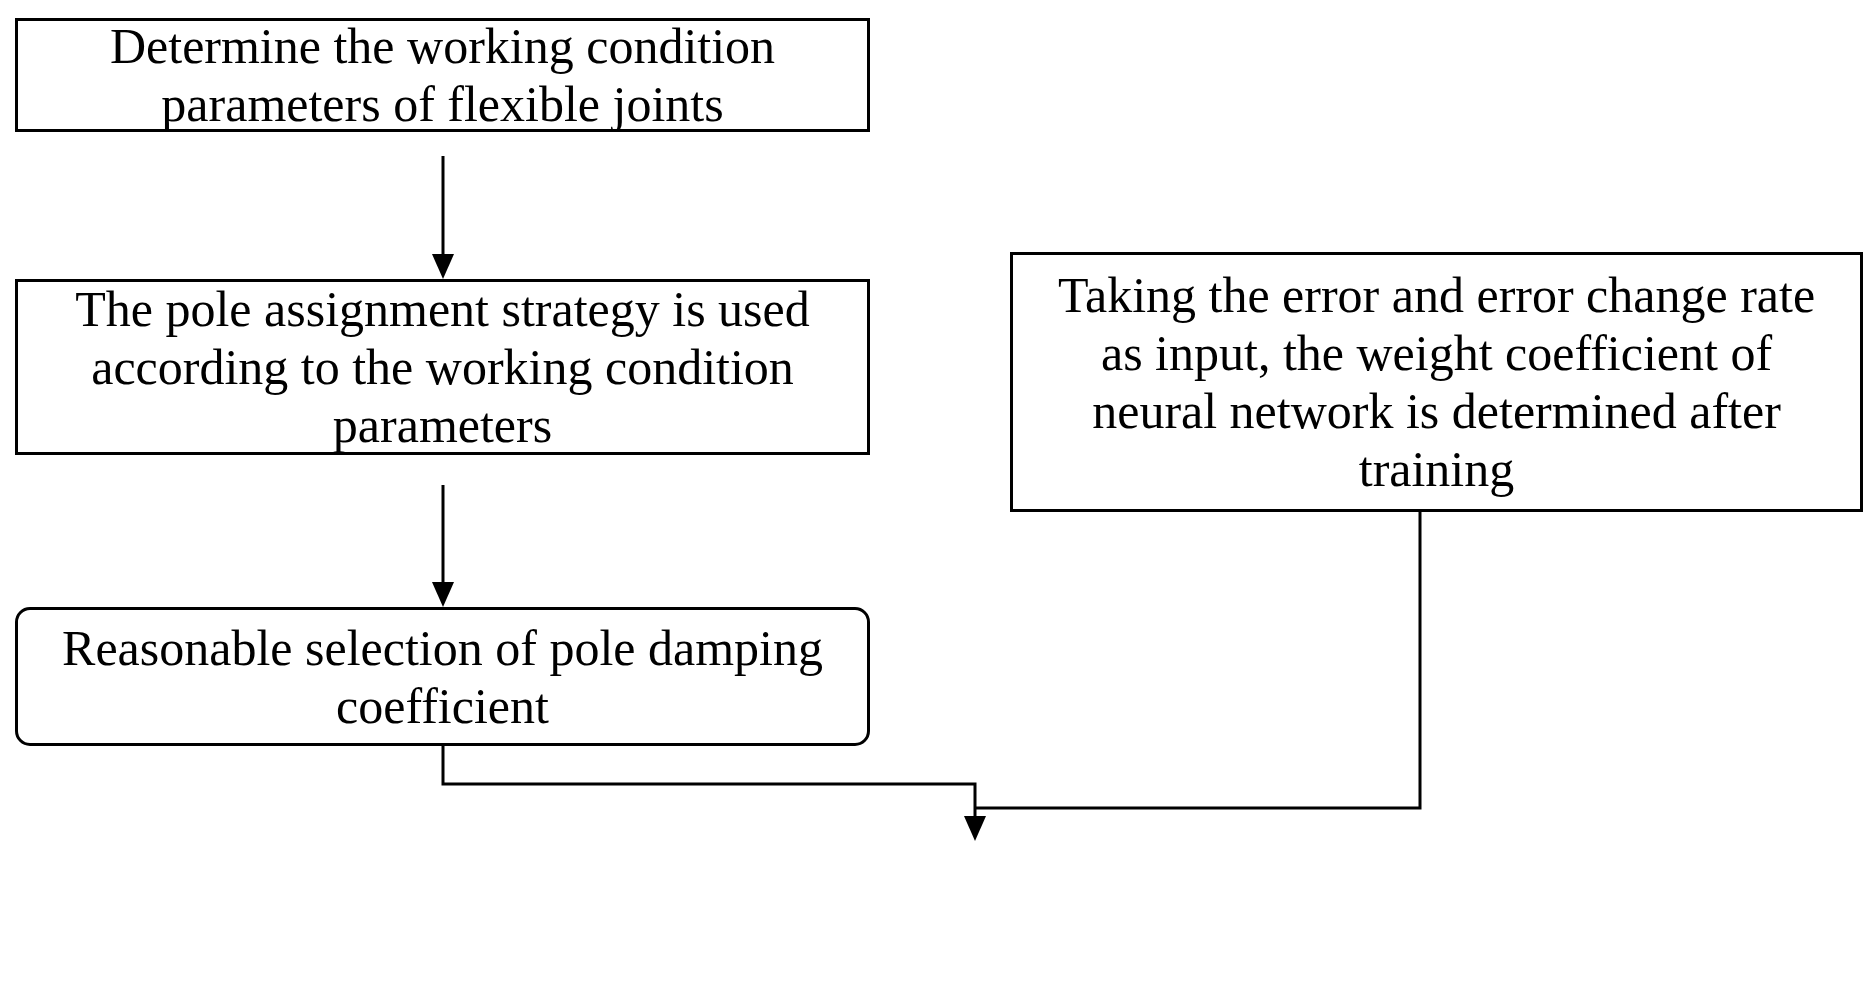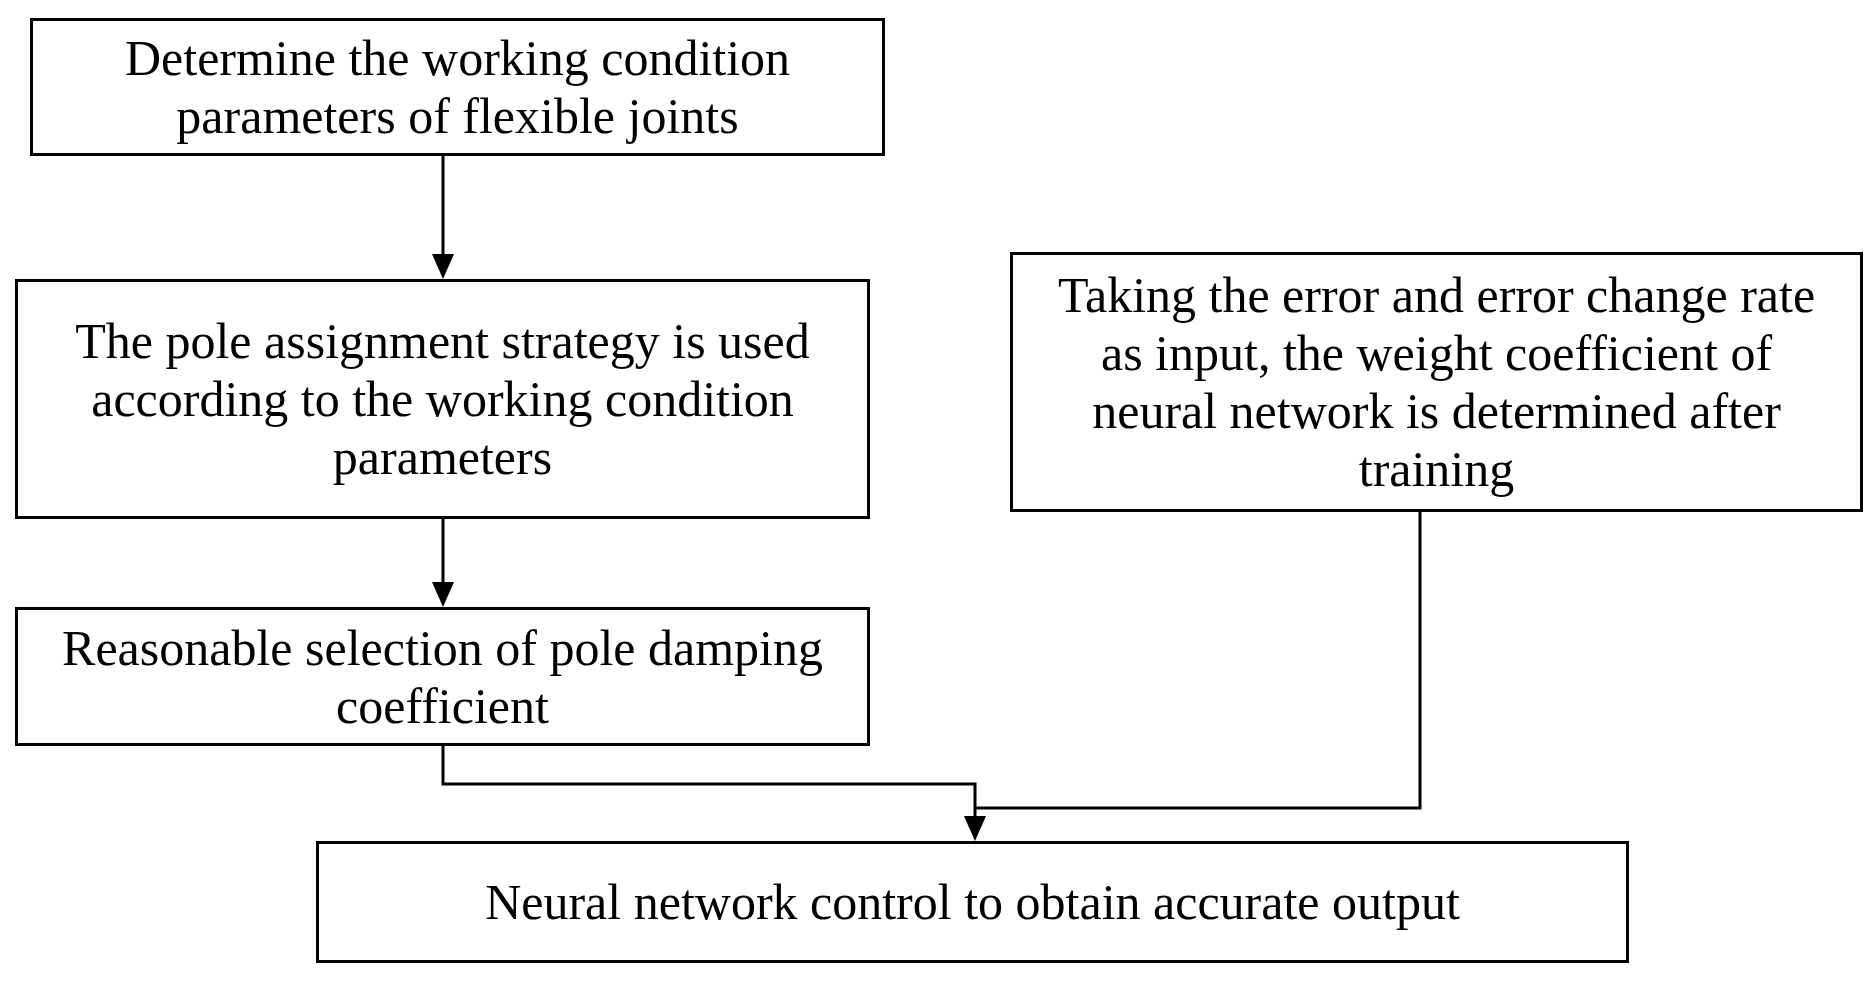--- a/index.html
+++ b/index.html
@@ -14,23 +14,23 @@
   .connectors .stroke { stroke:var(--line); stroke-width:3; fill:none; }
   .connectors .head   { fill:var(--line); stroke:none; }
   .node {
     position:absolute; box-sizing:border-box;
     border:3px solid var(--line);
     background:var(--node-fill); color:var(--text);
     display:flex; align-items:center; justify-content:center;
     text-align:center; font-size:50px; line-height:1.16;
   }
   .node .label { display:block; }
-  #node-1 { left:30px;  top:18px;  width:855px;  height:138px; padding:0 30px; }
-  #node-2 { left:15px;  top:279px; width:855px;  height:240px; padding:0 30px; }
-  #node-3 { left:15px;  top:607px; width:855px;  height:139px; padding:0 30px; }
+  #node-1 { left:15px;  top:18px;  width:855px;  height:114px; padding:0 30px; }
+  #node-2 { left:15px;  top:279px; width:855px;  height:176px; padding:0 30px; }
+  #node-3 { left:15px;  top:607px; width:855px;  height:139px; padding:0 30px;border-radius:15px; }
   #node-4 { left:994px; top:252px; width:853px;  height:260px; padding:0 26px;margin-left:16px; }
   #node-5 { left:316px; top:841px; width:1313px; height:122px; padding:0 30px; }
 </style>
 </head>
 <body>
 
 <div class="canvas">
 
   <svg class="connectors" viewBox="0 0 1865 986" xmlns="http://www.w3.org/2000/svg" aria-hidden="true">
     <line class="stroke" x1="443" y1="156" x2="443" y2="256"></line>
@@ -53,17 +53,14 @@
   </div>
 
   <div class="node" id="node-3">
     <span class="label">Reasonable selection of pole damping coefficient</span>
   </div>
 
   <div class="node" id="node-4">
     <span class="label">Taking the error and error change rate as input, the weight coefficient of neural network is determined after training</span>
   </div>
 
-  <div class="node" id="node-5">
-    <span class="label">Neural network control to obtain accurate output</span>
-  </div>
 
 </div>
 
 </body></html>

